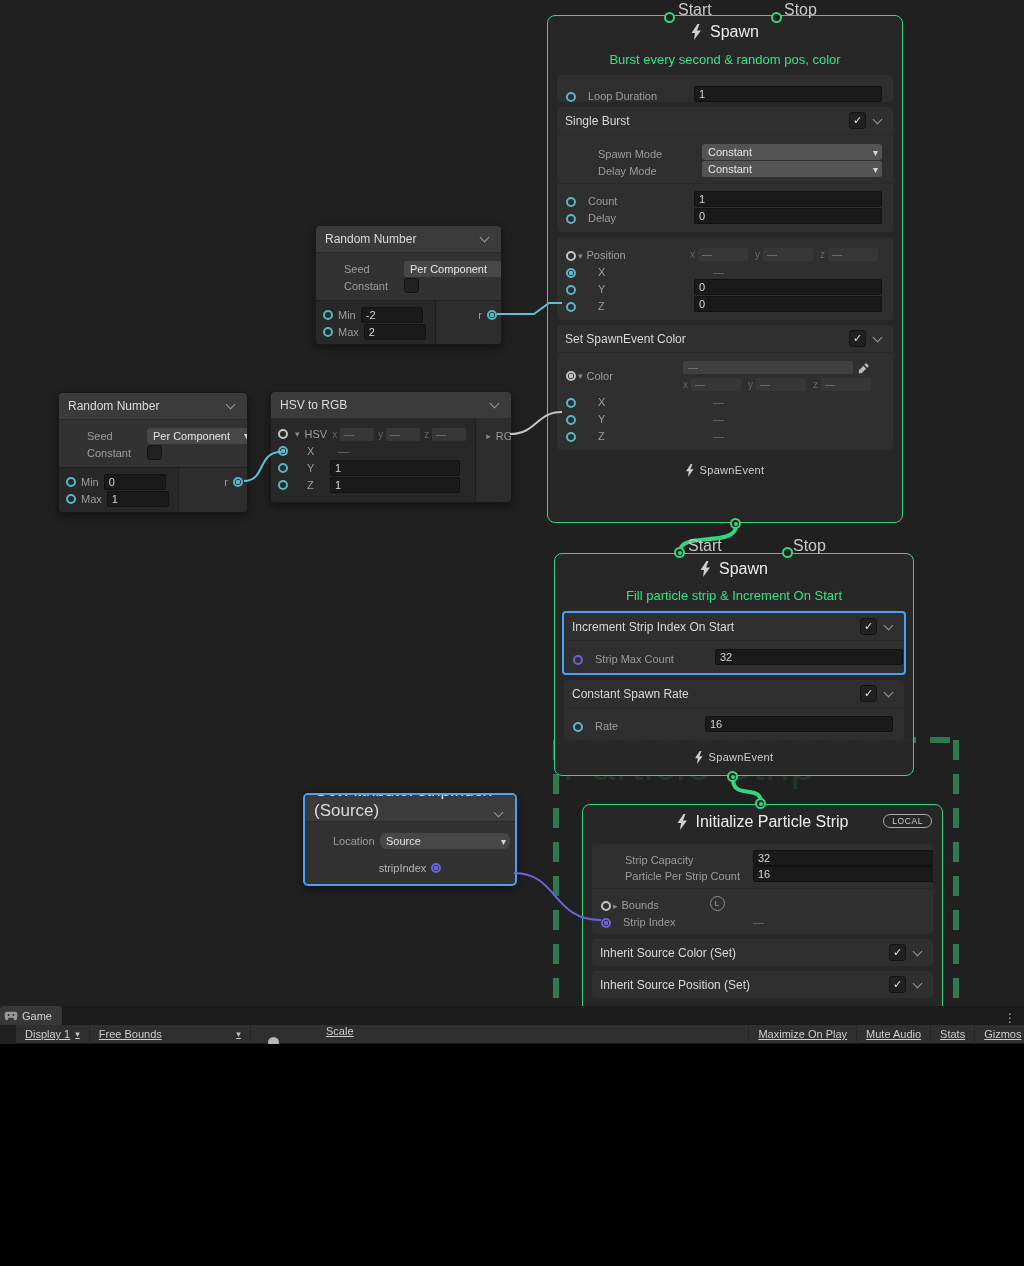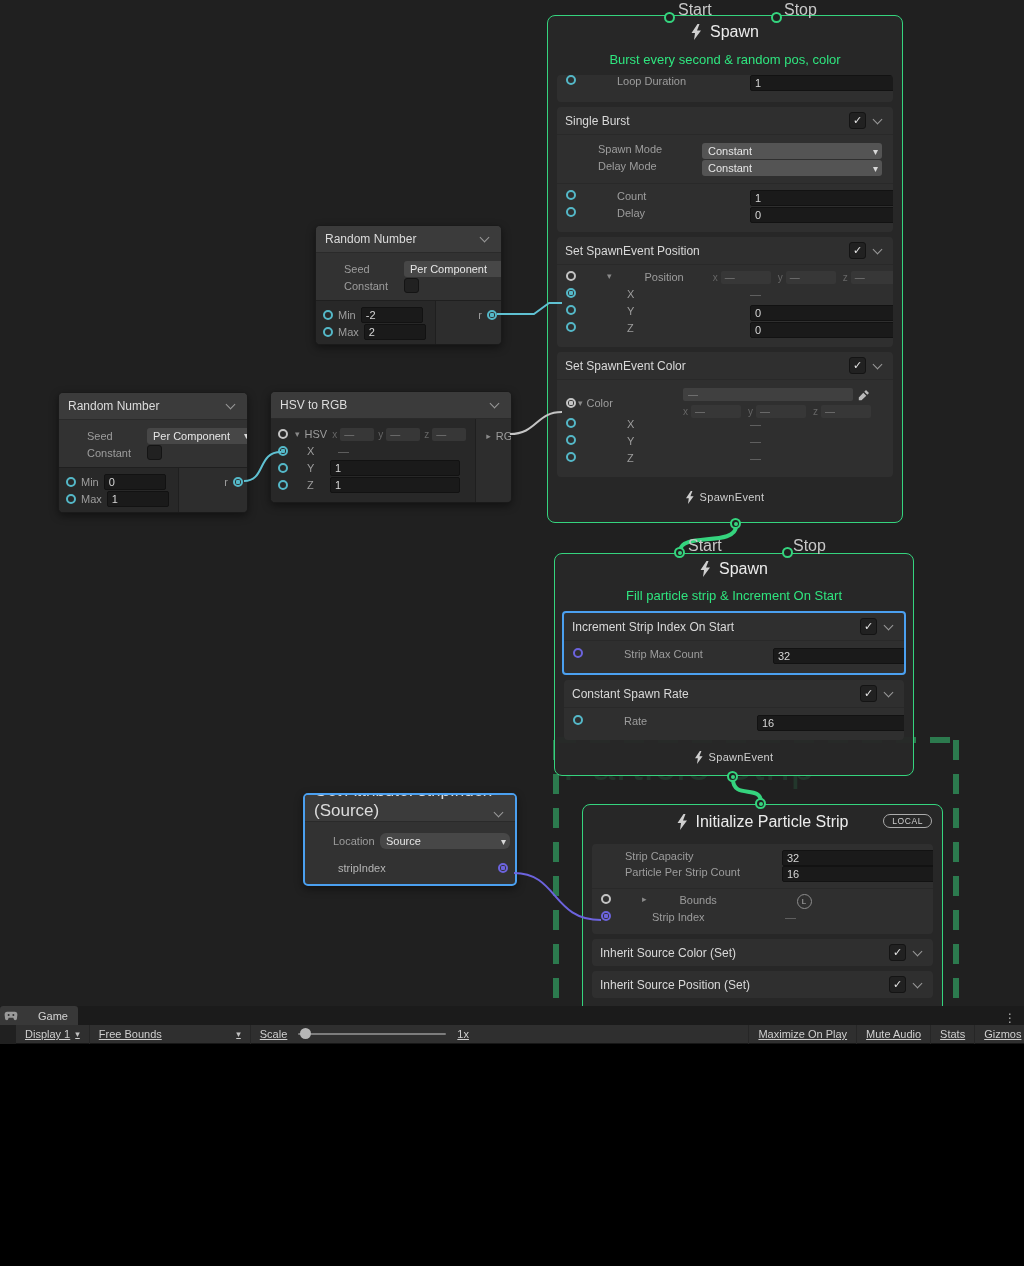--- a/index.html
+++ b/index.html
@@ -13,21 +13,21 @@
   svg.layer.top{z-index:4;}
   
   .ctx{position:absolute;background:rgba(39,39,39,0.97);border:1px solid #35d47e;border-radius:8px;z-index:2;box-sizing:border-box;}
   .ctx-head{display:flex;align-items:center;justify-content:center;gap:8px;height:32px;color:#ececec;font-size:16px;}
   .ctx-sub{display:flex;align-items:center;justify-content:center;height:22px;color:#2fe57f;font-size:13px;}
   .ctx-foot{display:flex;align-items:center;justify-content:center;gap:6px;height:24px;color:#cfcfcf;font-size:11px;letter-spacing:.3px;}
   .blk{background:#2f2f2f;border-radius:4px;margin:5px 9px;overflow:hidden;}
   .blk.sel{border:2px solid #4ba0f0;margin:5px 7px;}
   .blk-h{display:flex;align-items:center;gap:5px;height:27px;padding:0 8px;color:#d9d9d9;font-size:12px;}
   .blk-h .sp{flex:1;}
-  .prow{display:flex;align-items:flex-start;height:17px;padding:0 9px;font-size:11px;color:#9d9d9d;gap:29px;}
+  .prow{display:flex;align-items:flex-end;height:17px;padding:0 9px;font-size:11px;color:#9d9d9d;}
   .prow.setting{padding-left:41px;}
   .plab{margin-left:12px;width:104px;flex:none;}
   .plab.ind{margin-left:22px;width:94px;}
   .fld{width:178px;height:14px;background:#1a1a1a;border:1px solid #121212;border-radius:2px;
        color:#d6d6d6;font-size:11px;line-height:14px;padding:0 4px;margin-left:auto;margin-right:2px;flex:none;}
   .fld.sm{width:52px;margin-left:0;}
   .dashv{margin-left:auto;margin-right:160px;color:#6e6e6e;}
   .dd{position:relative;height:16px;background:#545454;border-radius:3px;color:#e6e6e6;font-size:11px;
       display:flex;align-items:center;padding:0 18px 0 6px;margin-left:auto;margin-right:2px;width:156px;flex:none;}
   .dd::after{content:'\25BE';position:absolute;right:4px;color:#d8d8d8;font-size:10px;}
@@ -67,21 +67,21 @@
          background:#202020;box-sizing:border-box;z-index:5;}
   .fport.filled::after{content:'';position:absolute;inset:1.5px;background:#35d47e;border-radius:50%;}
   .flabel{position:absolute;font-size:16px;color:#c8c8c8;z-index:5;}
   .badge{margin-left:auto;border:1px solid #ababab;border-radius:9px;padding:1px 8px;font-size:8.5px;
          letter-spacing:.6px;color:#cfcfcf;flex:none;}
   .circle-l{width:13px;height:13px;border:1px solid #8d8d8d;border-radius:50%;color:#b5b5b5;font-size:8px;
             display:flex;align-items:center;justify-content:center;flex:none;}
   .swatch{width:160px;height:13px;background:#404040;border-radius:2px;color:#7d7d7d;font-size:10px;line-height:13px;padding:0 5px;}
   
   .tabbar{position:absolute;left:0;top:1006px;width:1024px;height:19px;background:#1b1b1b;z-index:6;display:flex;align-items:flex-end;}
-  .tab{height:19px;background:#383838;border-radius:3px 3px 0 0;display:flex;align-items:center;gap:20px;
+  .tab{height:19px;background:#383838;border-radius:3px 3px 0 0;display:flex;align-items:center;gap:4px;
        padding:0 10px 0 4px;color:#d4d4d4;font-size:11px;}
   .kebab{margin-left:auto;color:#b5b5b5;font-size:12px;padding:0 8px;}
   .kebab::after{content:'\22EE';}
   .toolbar{position:absolute;left:16px;top:1025px;width:1024px;height:19px;background:#2f2f2f;z-index:6;
            display:flex;align-items:center;font-size:11px;color:#cfcfcf;border-bottom:1px solid #161616;box-sizing:border-box;text-decoration:underline;}
   .tbtn{height:19px;display:flex;align-items:center;gap:5px;padding:0 9px;border-right:1px solid #262626;position:relative;}
   .tbtn .da{font-size:9px;color:#c0c0c0;}
   .tbtn .da::after{content:'\25BE';}
   .slider-track{width:148px;height:2px;background:#7d7d7d;border-radius:1px;position:relative;margin:0 6px;}
   .slider-handle{position:absolute;left:2px;top:-5px;width:11px;height:11px;border-radius:50%;background:#b6b6b6;}
@@ -142,26 +142,20 @@
           </div>
           <div class="prow">
             <span class="p cy"></span>
             <span class="plab">Delay</span>
             <span class="fld">0</span>
           </div>
         </div>
       </div>
 
       <div class="blk">
-        <div class="blk-h">
-          <span>Set SpawnEvent Position</span>
-          <span class="sp"></span>
-          <span class="chk on"></span>
-          <span class="chev"></span>
-        </div>
         <div style="padding:6px 0 8px;border-top:1px solid #292929;">
           <div class="prow">
             <span class="p wh"></span>
             <span class="tri d"></span>
             <span style="margin-left:4px;">Position</span>
             <span class="trip">
               <span class="tg">
                   <span class="axl">x</span>
                   <span class="axf">—</span>
                 </span>
@@ -486,21 +480,21 @@
     <div class="op sel" style="left:303px;top:793px;width:214px;height:93px;">
       <div class="op-h" style="font-size:17px;align-items:flex-end;">
         <span>Get Attribute: stripIndex (Source)</span>
         <span class="chev"></span>
       </div>
       <div class="op-body" style="padding:10px 0 0;">
         <div class="orow" style="padding-left:28px;height:18px;">
           <span class="olab" style="width:42px;">Location</span>
           <span class="dd dark" style="width:106px;border-radius:6px;">Source</span>
         </div>
-        <div class="orow" style="justify-content:space-between;margin-top:9px;color:#b5b5b5;margin-left:26px;">
+        <div class="orow" style="justify-content:center;margin-top:9px;color:#b5b5b5;">
           <span>stripIndex</span>
           <span class="p pu fill"></span>
         </div>
       </div>
     </div>
 
     <svg class="layer top" width="1024" height="1006">
       <path d="M497,314 L534,314 L549,303 L562,303" stroke="#5fc1d2" stroke-width="2" fill="none" stroke-linejoin="round"></path>
       <path d="M244,481 C266,481 257,452 281,452" stroke="#5fc1d2" stroke-width="2" fill="none"></path>
       <path d="M510,434 C537,434 536,412 562,412" stroke="#c4c4c4" stroke-width="2" fill="none"></path>
@@ -537,21 +531,21 @@
 
   <div class="toolbar">
     <div class="tbtn">
       <span>Display 1</span>
       <span class="da"></span>
     </div>
     <div class="tbtn" style="width:142px;">
       <span>Free Bounds</span>
       <span class="da" style="margin-left:auto;"></span>
     </div>
-    <div class="tbtn" style="border-right:none;">
+    <div class="tbtn" style="border-right:none;flex-direction:column;">
       <span>Scale</span>
       <span class="slider-track">
         <span class="slider-handle"></span>
       </span>
       <span>1x</span>
     </div>
     <div style="margin-left:auto;display:flex;height:19px;">
       <div class="tbtn" style="border-left:1px solid #262626;">
         <span>Maximize On Play</span>
       </div>

